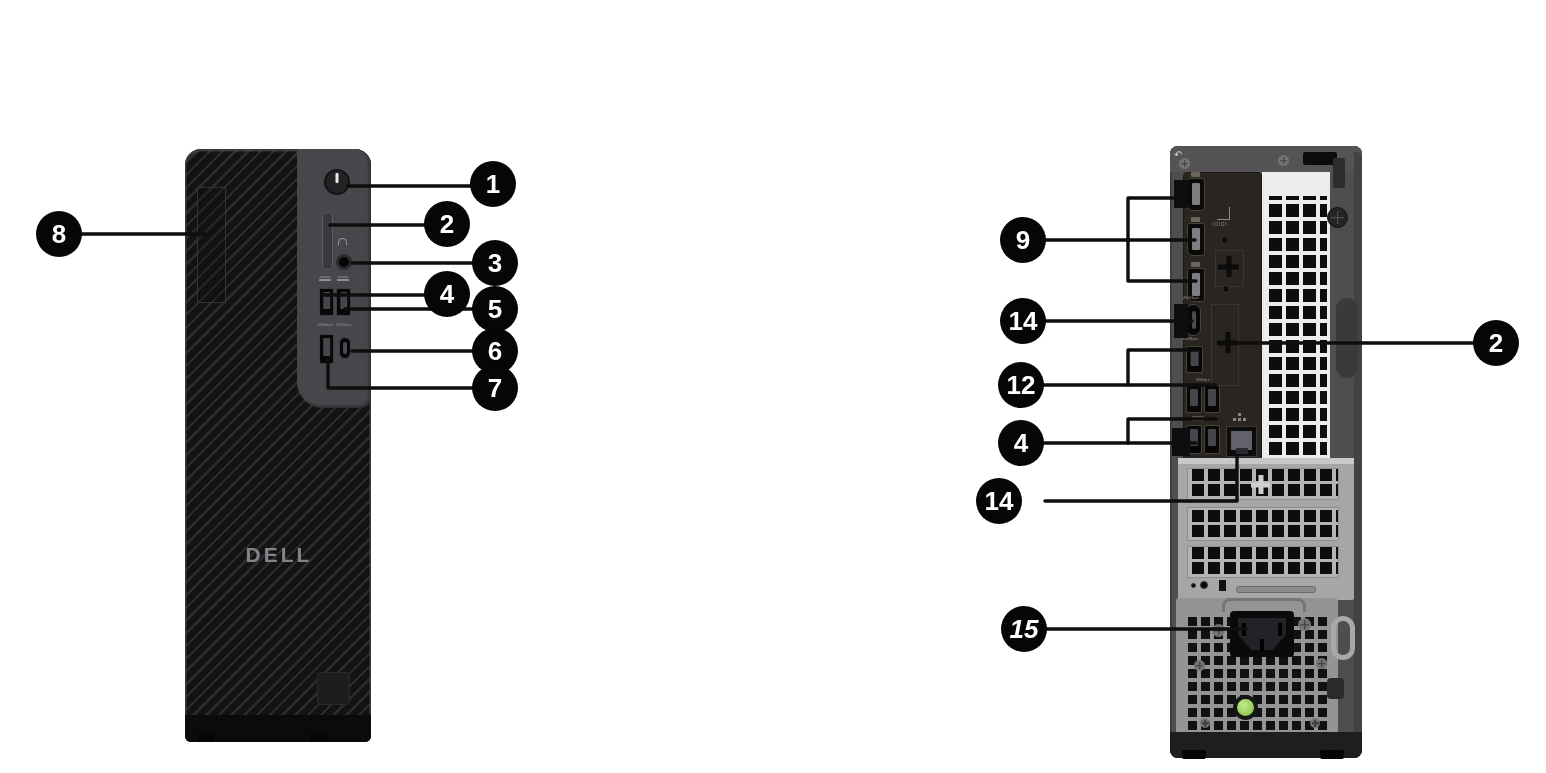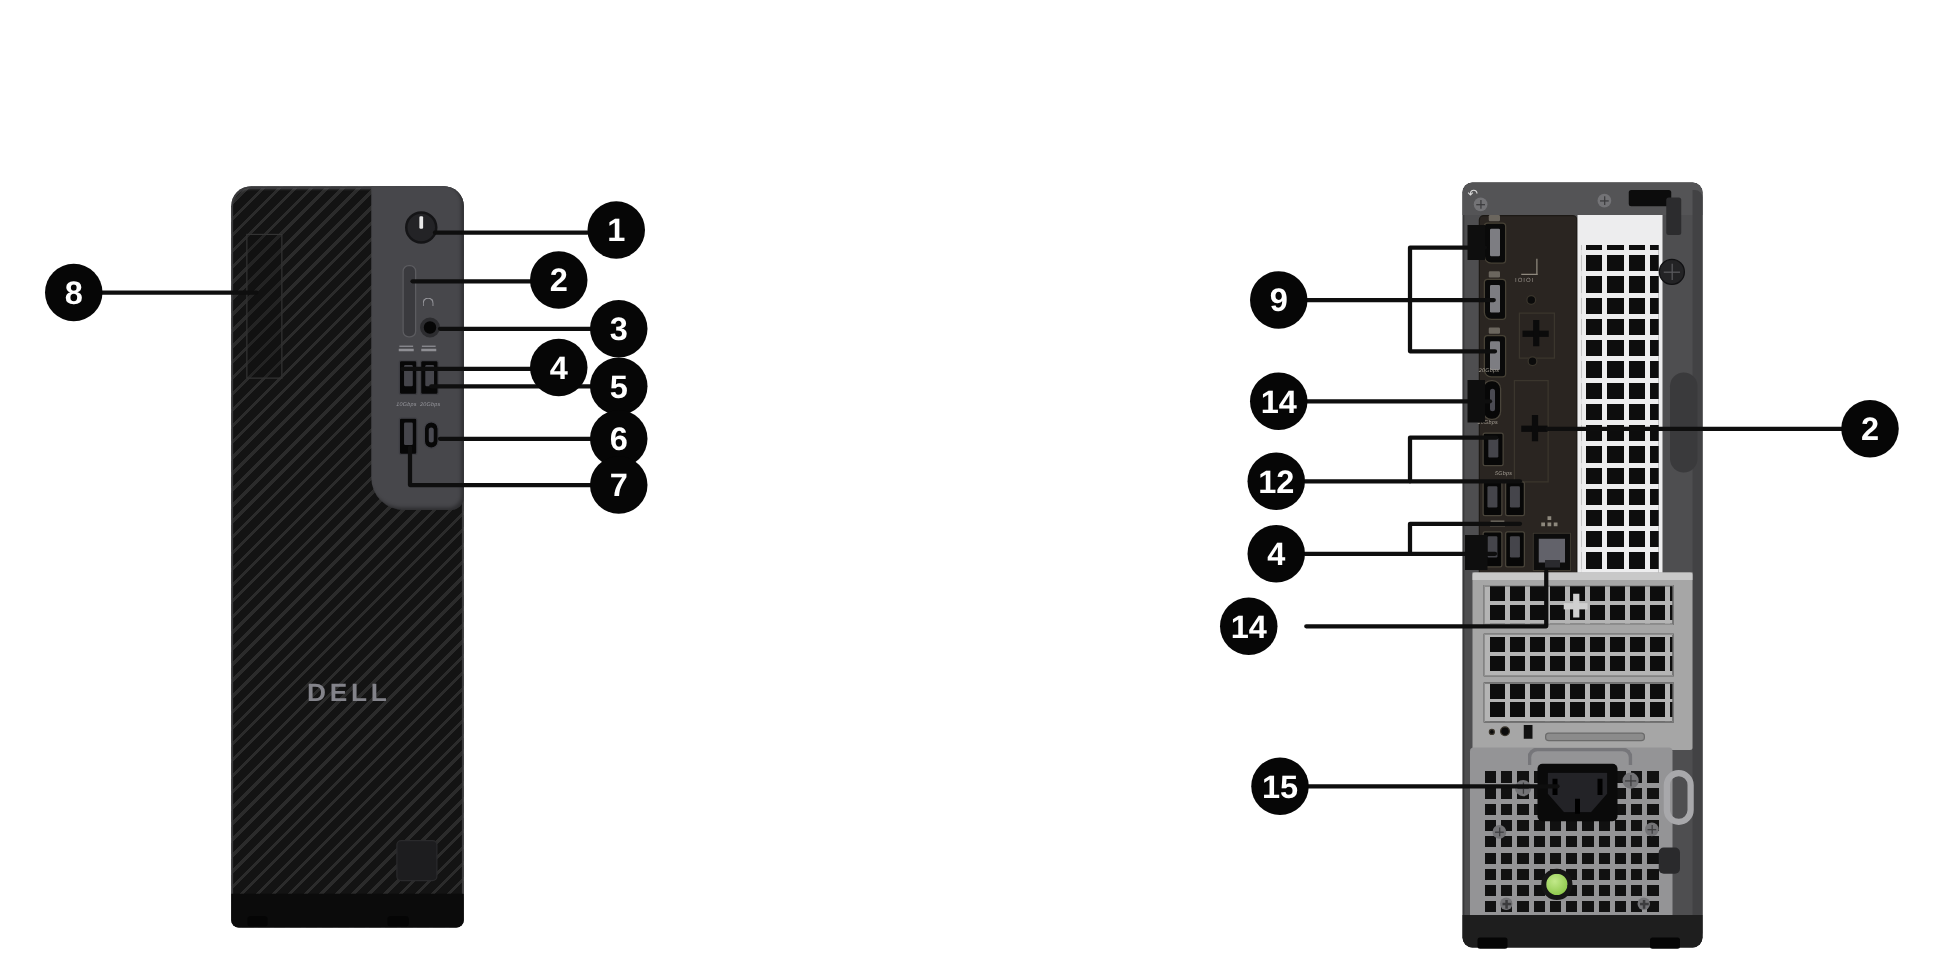--- a/index.html
+++ b/index.html
@@ -285,15 +285,15 @@
       <div class="callout" style="left: 472px; top: 286px;">5</div>
       <div class="callout" style="left: 472px; top: 328px;">6</div>
       <div class="callout" style="left: 472px; top: 365px;">7</div>
       <div class="callout" style="left: 36px; top: 211px;">8</div>
       <div class="callout" style="left: 1000px; top: 217px;">9</div>
       <div class="callout" style="left: 1000px; top: 298px;">14</div>
       <div class="callout" style="left: 1473px; top: 320px;">2</div>
       <div class="callout" style="left: 998px; top: 362px;">12</div>
       <div class="callout" style="left: 998px; top: 420px;">4</div>
       <div class="callout" style="left: 976px; top: 478px;">14</div>
-      <div class="callout" style="left: 1001px; top: 606px;">15</div>
+      <div class="callout" style="left: 1001px; top: 606px; font-style: italic;">15</div>
     </div>
 </div>
 
 </body></html>

